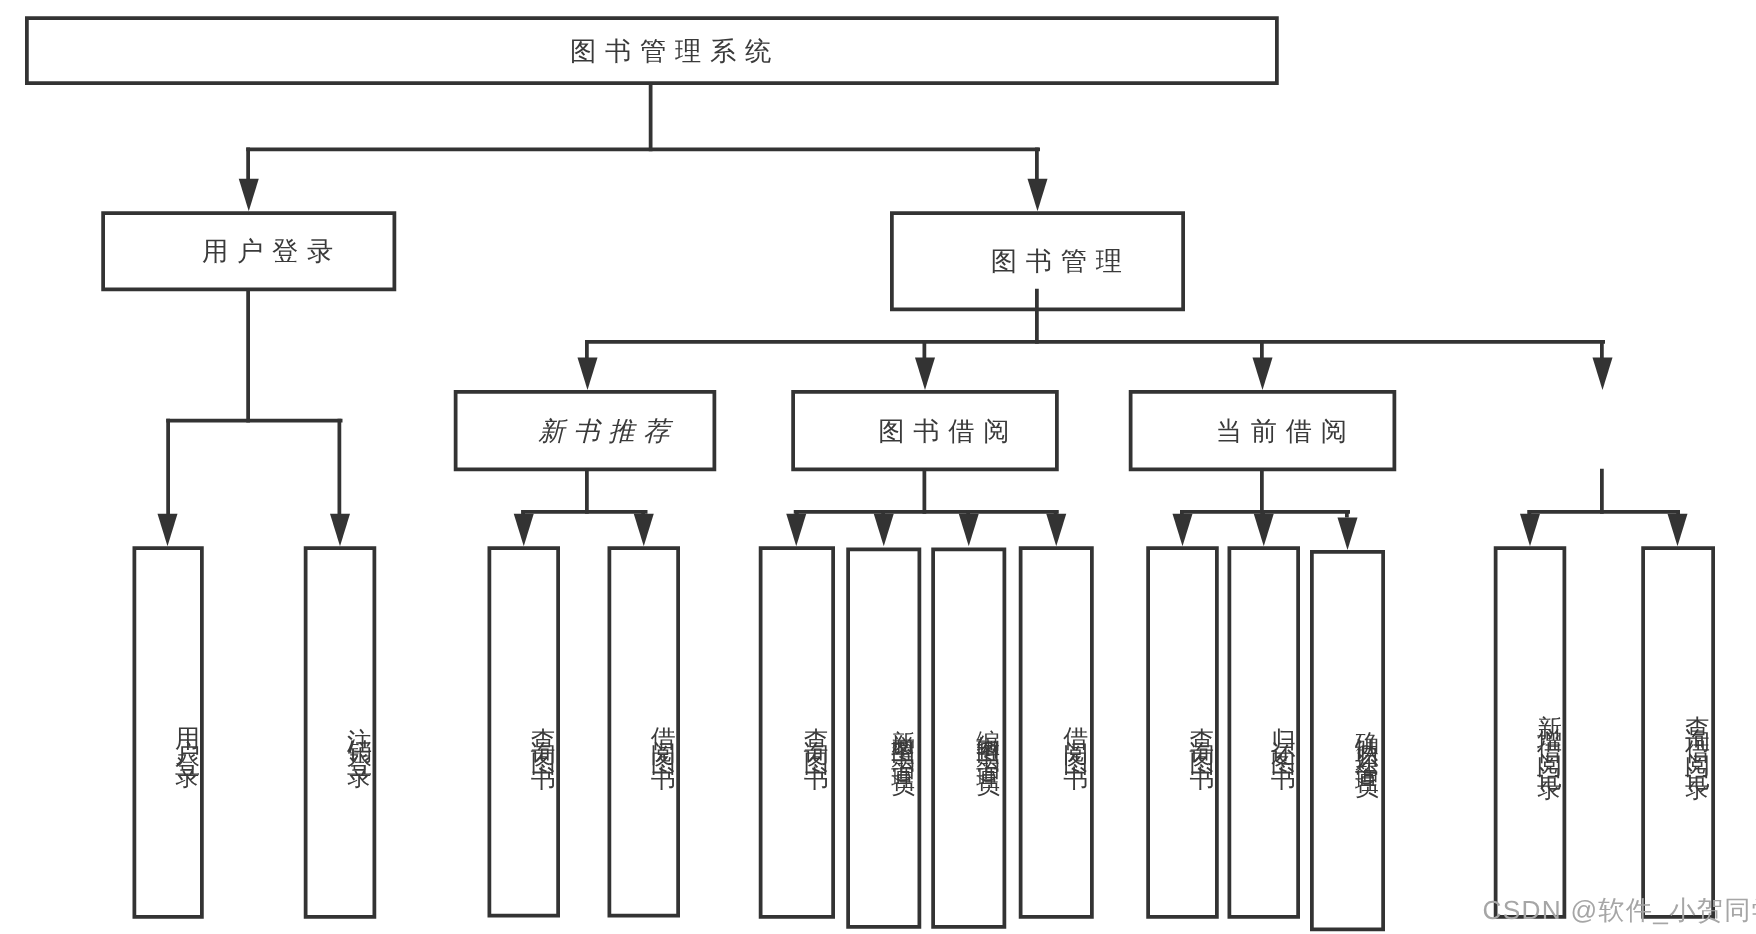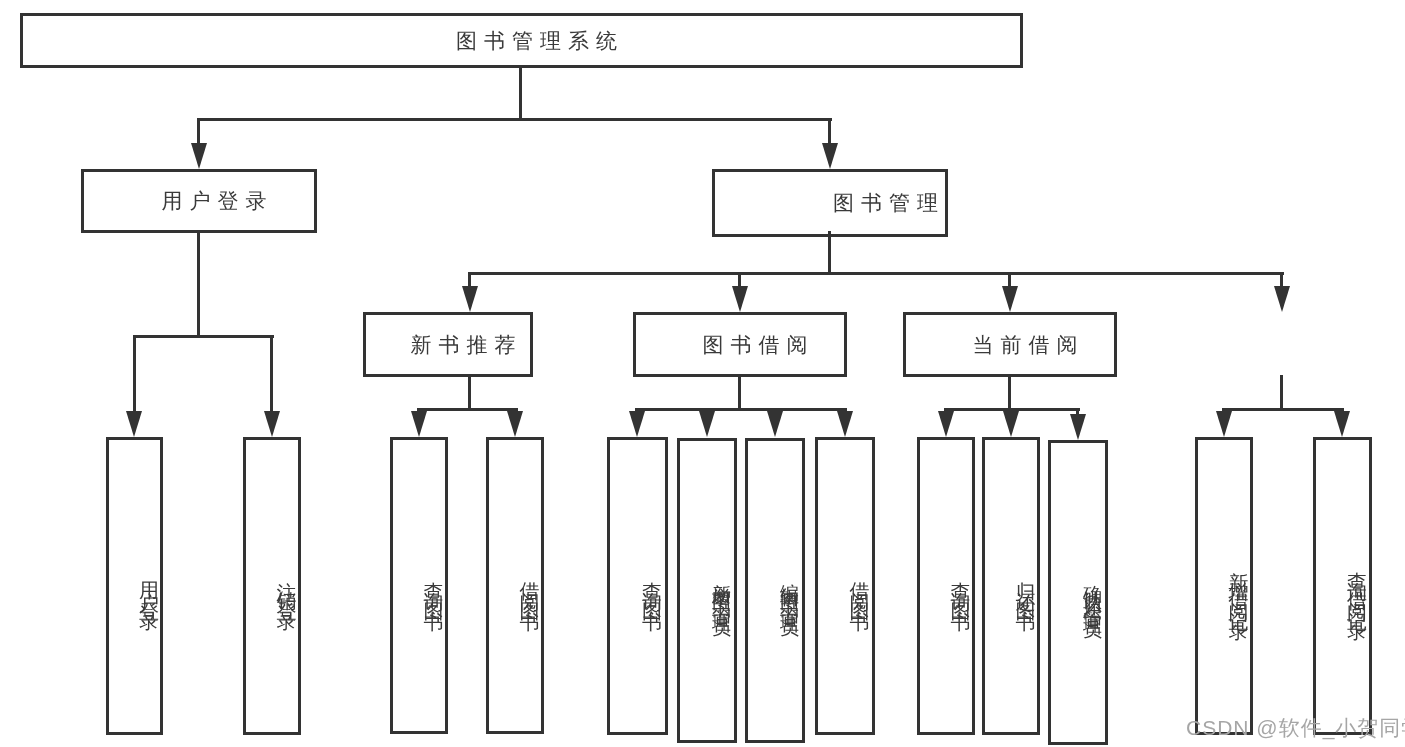--- a/index.html
+++ b/index.html
@@ -51,21 +51,21 @@
   <div class="line" style="left:519px;top:66px;width:3px;height:55px;"></div>
   <div class="line" style="left:197px;top:118px;width:635px;height:3px;"></div>
   <div class="line" style="left:197px;top:118px;width:3px;height:27px;"></div>
   <div class="arrow" style="left:191px;top:143px;"></div>
   <div class="line" style="left:828px;top:118px;width:3px;height:27px;"></div>
   <div class="arrow" style="left:822px;top:143px;"></div>
 
   <div class="box h" style="left:81px;top:169px;width:236px;height:64px;">
     <span>用户登录</span>
   </div>
-  <div class="box h" style="left:712px;top:169px;width:236px;height:68px;justify-content:flex-end;">
+  <div class="box h" style="left:712px;top:169px;width:236px;height:80px;">
     <span>图书管理</span>
   </div>
 
   <div class="line" style="left:197px;top:231px;width:3px;height:107px;"></div>
   <div class="line" style="left:133px;top:335px;width:141px;height:3px;"></div>
   <div class="line" style="left:133px;top:335px;width:3px;height:78px;"></div>
   <div class="arrow" style="left:126px;top:411px;"></div>
   <div class="line" style="left:270px;top:335px;width:3px;height:78px;"></div>
   <div class="arrow" style="left:264px;top:411px;"></div>
 
@@ -73,21 +73,21 @@
   <div class="line" style="left:468px;top:272px;width:816px;height:3px;"></div>
   <div class="line" style="left:468px;top:272px;width:3px;height:16px;"></div>
   <div class="arrow" style="left:462px;top:286px;"></div>
   <div class="line" style="left:738px;top:272px;width:3px;height:16px;"></div>
   <div class="arrow" style="left:732px;top:286px;"></div>
   <div class="line" style="left:1008px;top:272px;width:3px;height:16px;"></div>
   <div class="arrow" style="left:1002px;top:286px;"></div>
   <div class="line" style="left:1280px;top:272px;width:3px;height:16px;"></div>
   <div class="arrow" style="left:1274px;top:286px;"></div>
 
-  <div class="box h" style="left:363px;top:312px;width:170px;height:65px;">
+  <div class="box h" style="left:363px;top:312px;width:210px;height:65px;font-style:italic;">
     <span>新书推荐</span>
   </div>
   <div class="box h" style="left:633px;top:312px;width:214px;height:65px;">
     <span>图书借阅</span>
   </div>
   <div class="box h" style="left:903px;top:312px;width:214px;height:65px;">
     <span>当前借阅</span>
   </div>
 
   <div class="line" style="left:468px;top:375px;width:3px;height:36px;"></div>

